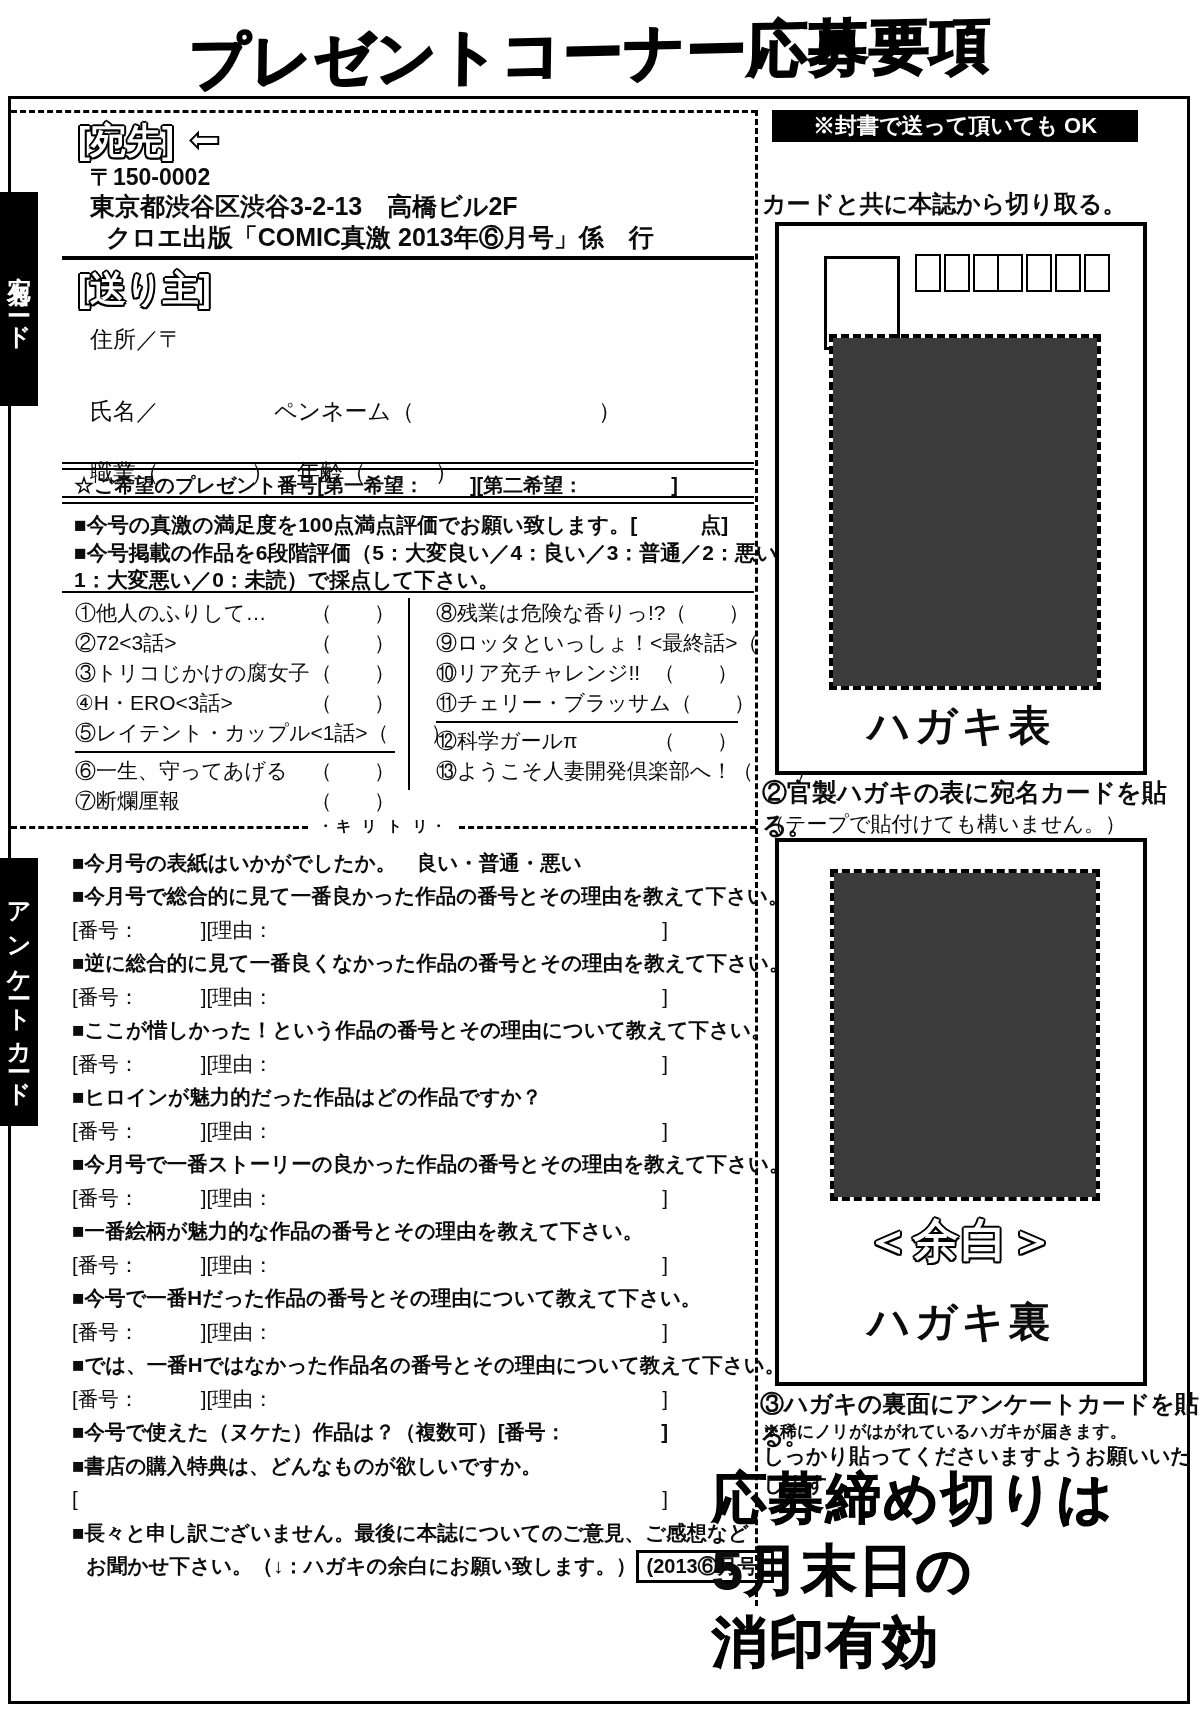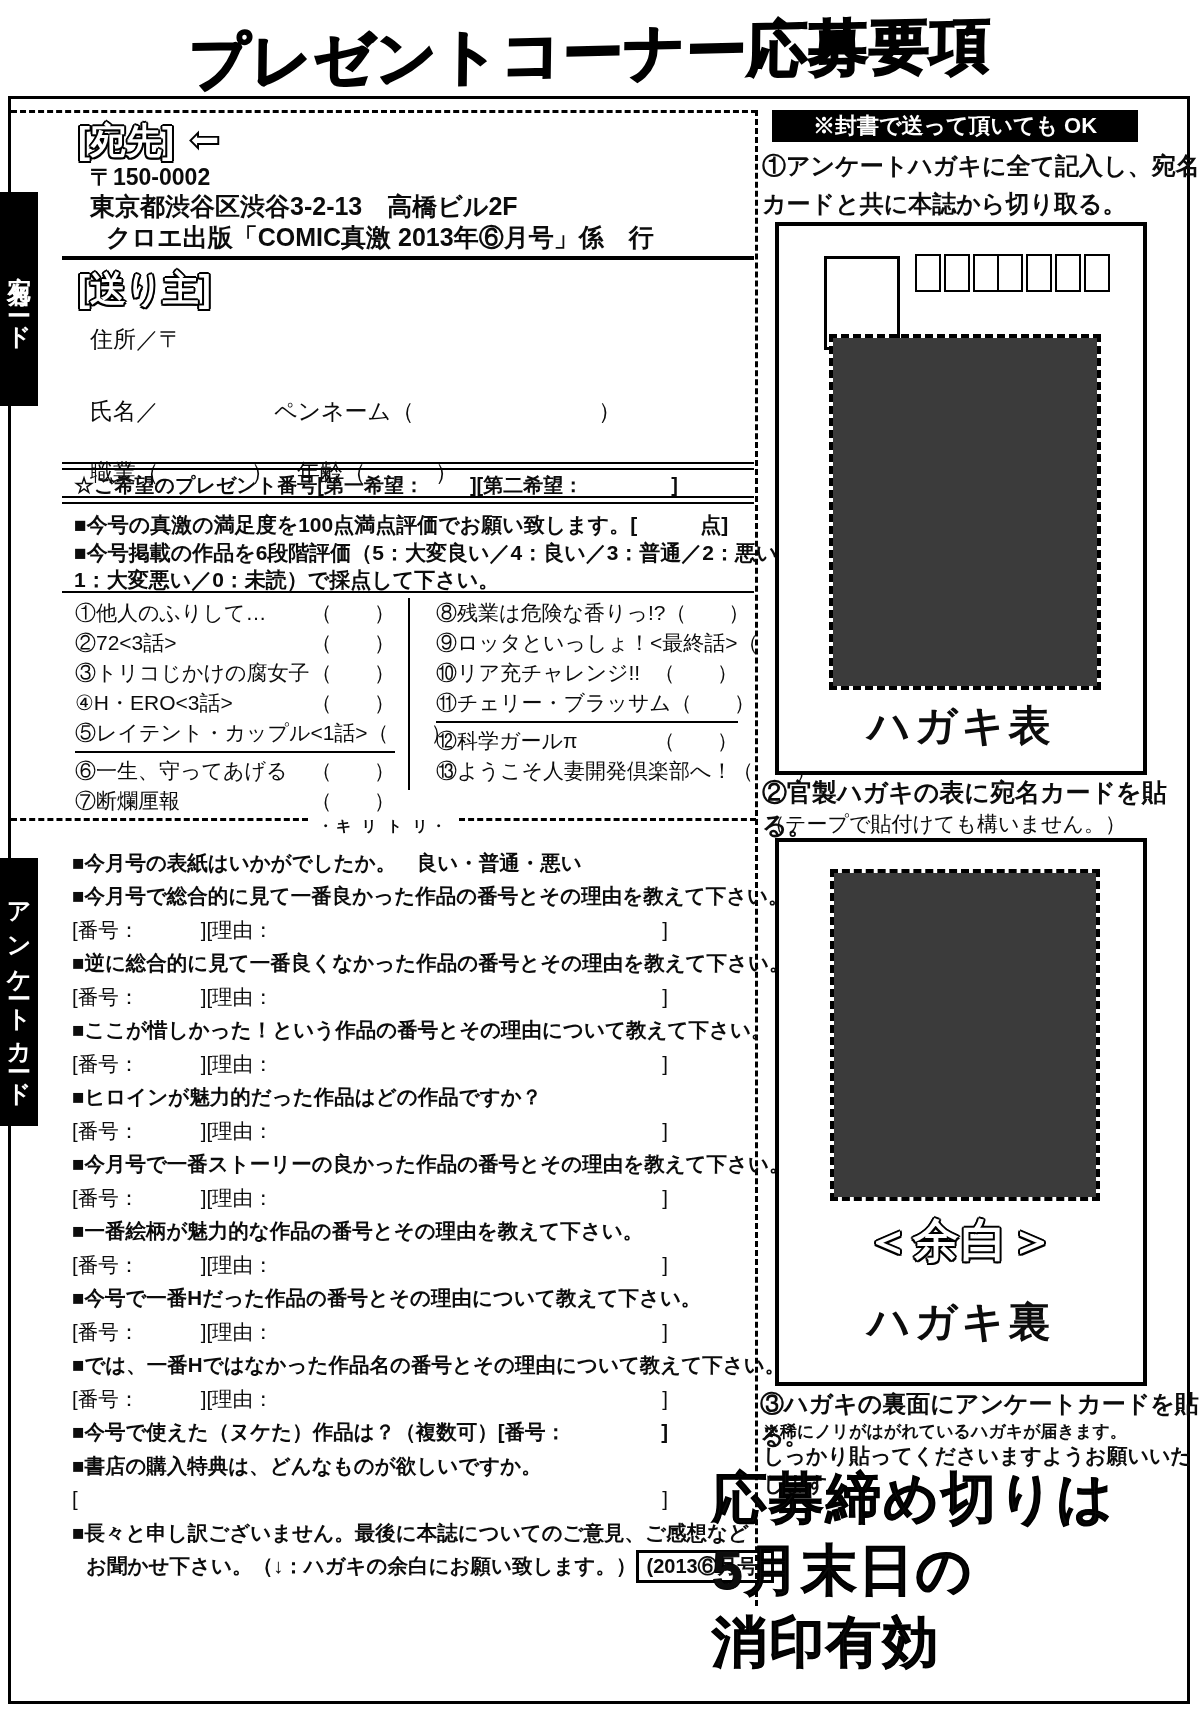--- a/index.html
+++ b/index.html
@@ -14,21 +14,21 @@
   
   .side-tab{left:0;width:38px;background:#000;color:#fff;display:flex;align-items:center;justify-content:center;
       writing-mode:vertical-rl;text-orientation:upright;font-weight:700;font-size:24px;letter-spacing:6px;}
   #tab-atena{top:192px;height:214px;}
   #tab-anketo{top:858px;height:268px;}
   
   .dash-h{border-top:3px dashed #000;height:0;}
   .dash-v{border-left:3px dashed #000;width:0;}
   #cut-top{left:11px;top:110px;width:746px;}
   #cut-vert{left:755px;top:110px;height:1496px;}
-  #kiritori-row{left:11px;top:818px;width:745px;display:flex;gap:10px;}
+  #kiritori-row{left:11px;top:818px;width:745px;display:flex;align-items:center;gap:10px;}
   #kiritori-row .kiri-dash{flex:1;border-top:3px dashed #000;}
   #kiritori-row .kiri-text{font-size:15px;letter-spacing:3px;font-weight:600;transform:translateY(-1px);}
   
   .outline{color:#fff;font-weight:900;
     text-shadow:2px 0 0 #000,-2px 0 0 #000,0 2px 0 #000,0 -2px 0 #000,
     1.5px 1.5px 0 #000,-1.5px 1.5px 0 #000,1.5px -1.5px 0 #000,-1.5px -1.5px 0 #000;}
   
   #to-label{left:78px;top:116px;font-size:36px;}
   #to-arrow{font-size:40px;color:#000;margin-left:14px;font-weight:400;text-shadow:none;-webkit-text-stroke:0;}
   #postal-code{left:90px;top:162px;font-size:23px;font-weight:700;}
@@ -281,21 +281,20 @@
         <span class="s2-text">■長々と申し訳ございません。最後に本誌についてのご意見、ご感想など</span>
       </div>
       <div class="s2-row s2-q s2-tail-pad">
         <span class="s2-text">お聞かせ下さい。（↓：ハガキの余白にお願い致します。）</span>
         <span style="flex: 1 1 0%;"></span>
         <span class="issue-box">(2013⑥月号)</span>
       </div>
     </div>
 
   <div id="ok-bar" class="abs">※封書で送って頂いても OK</div>
-  <div id="step1a" class="abs">①アンケートハガキに全て記入し、宛名</div>
   <div id="step1b" class="abs">カードと共に本誌から切り取る。</div>
 
   <div id="front-box" class="abs pc-box">
     <div id="stamp-box" class="abs"></div>
     <div id="digits3" class="abs digit-group">
       <div class="pbox"></div>
       <div class="pbox"></div>
       <div class="pbox"></div>
     </div>
     <div id="digits4" class="abs digit-group">

